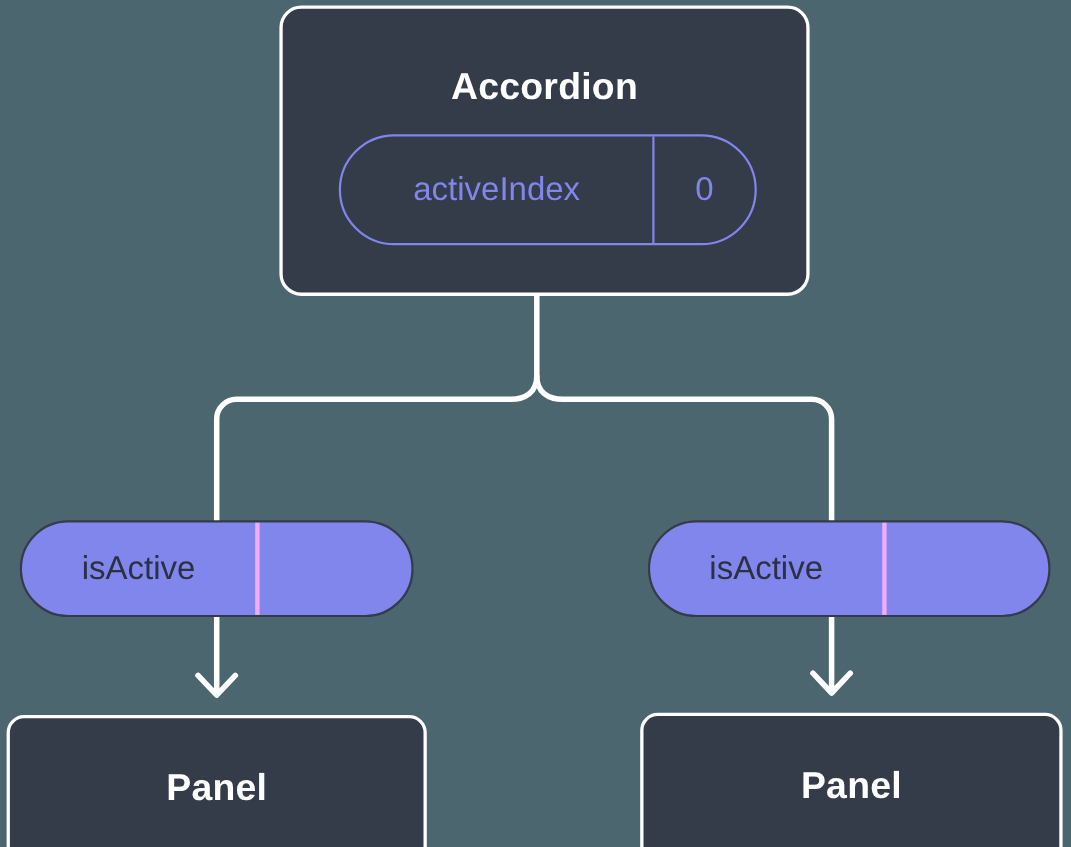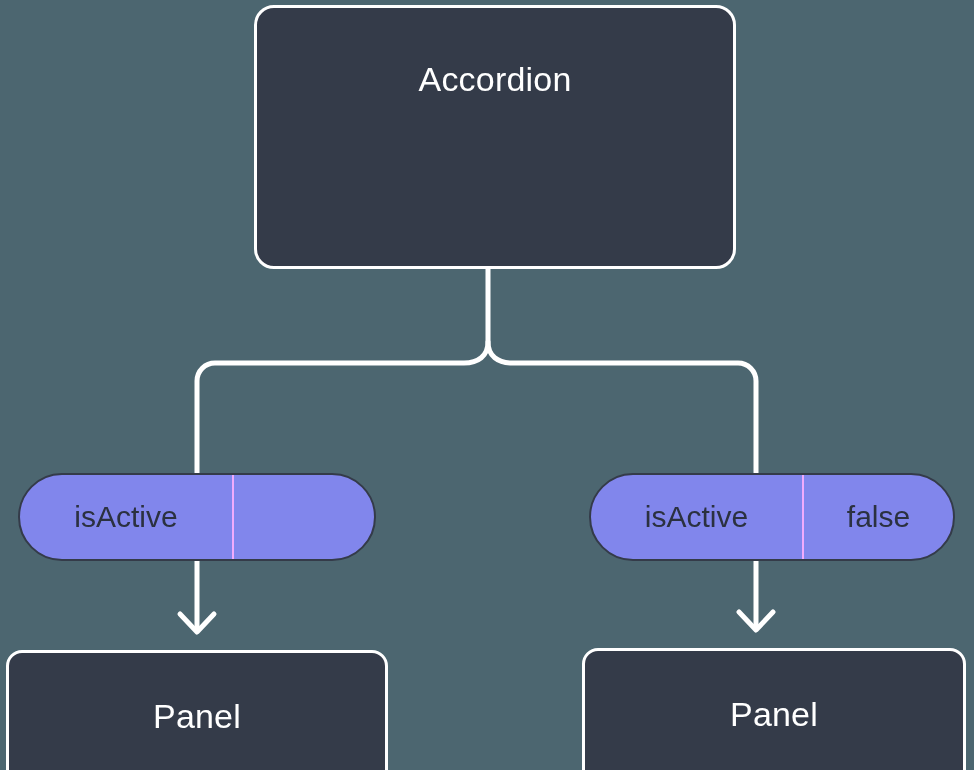--- a/index.html
+++ b/index.html
@@ -32,21 +32,21 @@
     border-radius: 18px;
     box-sizing: border-box;
   }
   .node-title {
     position: absolute;
     left: 0;
     right: 0;
     text-align: center;
     color: #ffffff;
     font-size: 34px;
-    font-weight: 400;
+    font-weight: 700;
     letter-spacing: 0.2px;
     white-space: nowrap;
   }
 
   
   #accordion-node {
     left: 254px;
     top: 5px;
     width: 482px;
     height: 264px;
@@ -102,21 +102,21 @@
   .pill .pk,
   .pill .pv {
     display: flex;
     align-items: center;
     justify-content: center;
     color: #2b3140;
     font-size: 30px;
     white-space: nowrap;
   }
   .pill .pk {
-    border-right: 2px solid #f0abfc;
+    border-right: 4px solid #f0abfc;
   }
   .pill .pv {
     flex: 1 1 auto;
   }
 
   #pill-left {
     left: 18px;
     top: 473px;
     width: 358px;
   }
@@ -170,29 +170,32 @@
     <line x1="197" y1="561" x2="197" y2="630" stroke="#ffffff" stroke-width="5" stroke-linecap="round"></line>
     <polyline points="180,614 197,632 214,614" fill="none" stroke="#ffffff" stroke-width="5" stroke-linecap="round" stroke-linejoin="round"></polyline>
 
     <line x1="756" y1="561" x2="756" y2="628" stroke="#ffffff" stroke-width="5" stroke-linecap="round"></line>
     <polyline points="739,612 756,630 773,612" fill="none" stroke="#ffffff" stroke-width="5" stroke-linecap="round" stroke-linejoin="round"></polyline>
   </svg>
 
   <div id="accordion-node" class="node-box">
     <div id="accordion-title" class="node-title">Accordion</div>
 
+    <div class="state-badge-outline">
+      <div class="bk">activeIndex</div>
+      <div class="bv">0</div>
+    </div>
   </div>
 
   <div id="pill-left" class="pill">
     <div class="pk">isActive</div>
   </div>
 
   <div id="pill-right" class="pill">
     <div class="pk">isActive</div>
-    <div class="pv">false</div>
   </div>
 
   <div id="panel-left" class="node-box">
     <div class="node-title">Panel</div>
   </div>
 
   <div id="panel-right" class="node-box">
     <div class="node-title">Panel</div>
   </div>
 

